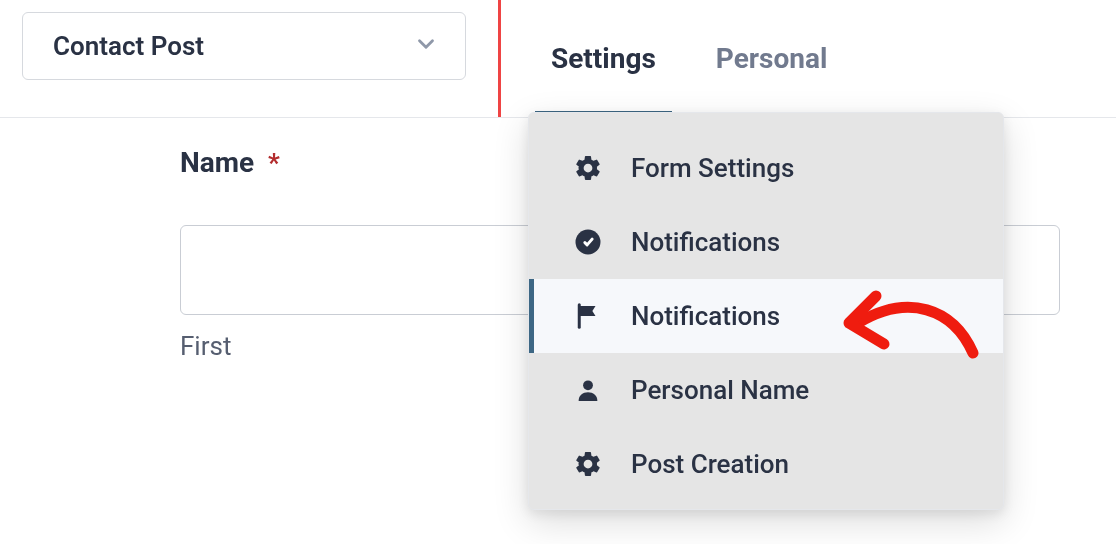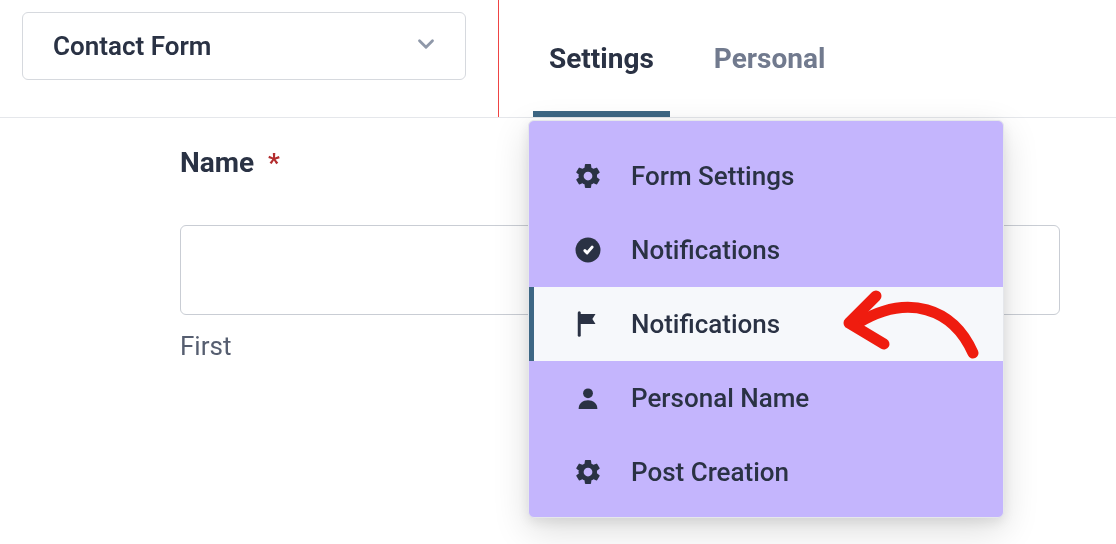--- a/index.html
+++ b/index.html
@@ -41,21 +41,21 @@
       color: #2a3244;
     }
     .chevron-down {
       color: #8f98a9;
     }
     .tabs {
       display: flex;
       align-items: flex-start;
       height: 100%;
       margin-left: 0;
-      border-left: 1px solid #ef4444;
+      border-left: 3px solid #ef4444;
       padding-left: 44px;
     }
     .tab {
       font-size: 28px;
       font-weight: 700;
       color: #717a8e;
       padding: 42px 6px 0 6px;
       margin-right: 48px;
       height: 100%;
       position: relative;
@@ -103,23 +103,23 @@
     }
     .sub-label {
       font-size: 26px;
       color: #565e70;
       margin-top: 16px;
       font-weight: 400;
     }
     .dropdown-panel {
       position: absolute;
       left: 528px;
-      top: 120px;
+      top: 112px;
       width: 476px;
-      background: #c4b5fd;
+      background: #e5e5e5;
       border: 1px solid #e5e7eb;
       border-radius: 6px;
       box-shadow: 0 12px 36px rgba(0,0,0,0.14), 0 4px 12px rgba(0,0,0,0.08);
       padding: 18px 0 8px 0;
       z-index: 10;
     }
     .menu-item {
       display: flex;
       align-items: center;
       padding: 22px 34px 22px 40px;
@@ -158,21 +158,21 @@
       pointer-events: none;
       z-index: 20;
     }
   </style>
 </head>
 <body>
 
 <div class="top-bar">
   <div class="form-selector-wrap">
     <div class="form-selector">
-      <span class="label">Contact Form</span>
+      <span class="label">Contact Post</span>
       <span class="chevron-down">
         <svg width="26" height="26" viewBox="0 0 24 24" fill="none" stroke="currentColor" stroke-width="2.6" stroke-linecap="round" stroke-linejoin="round">
             <polyline points="6 9 12 15 18 9"></polyline>
           </svg>
       </span>
     </div>
   </div>
   <div class="tabs">
     <div class="tab active">Settings</div>
     <div class="tab">Personal</div>

